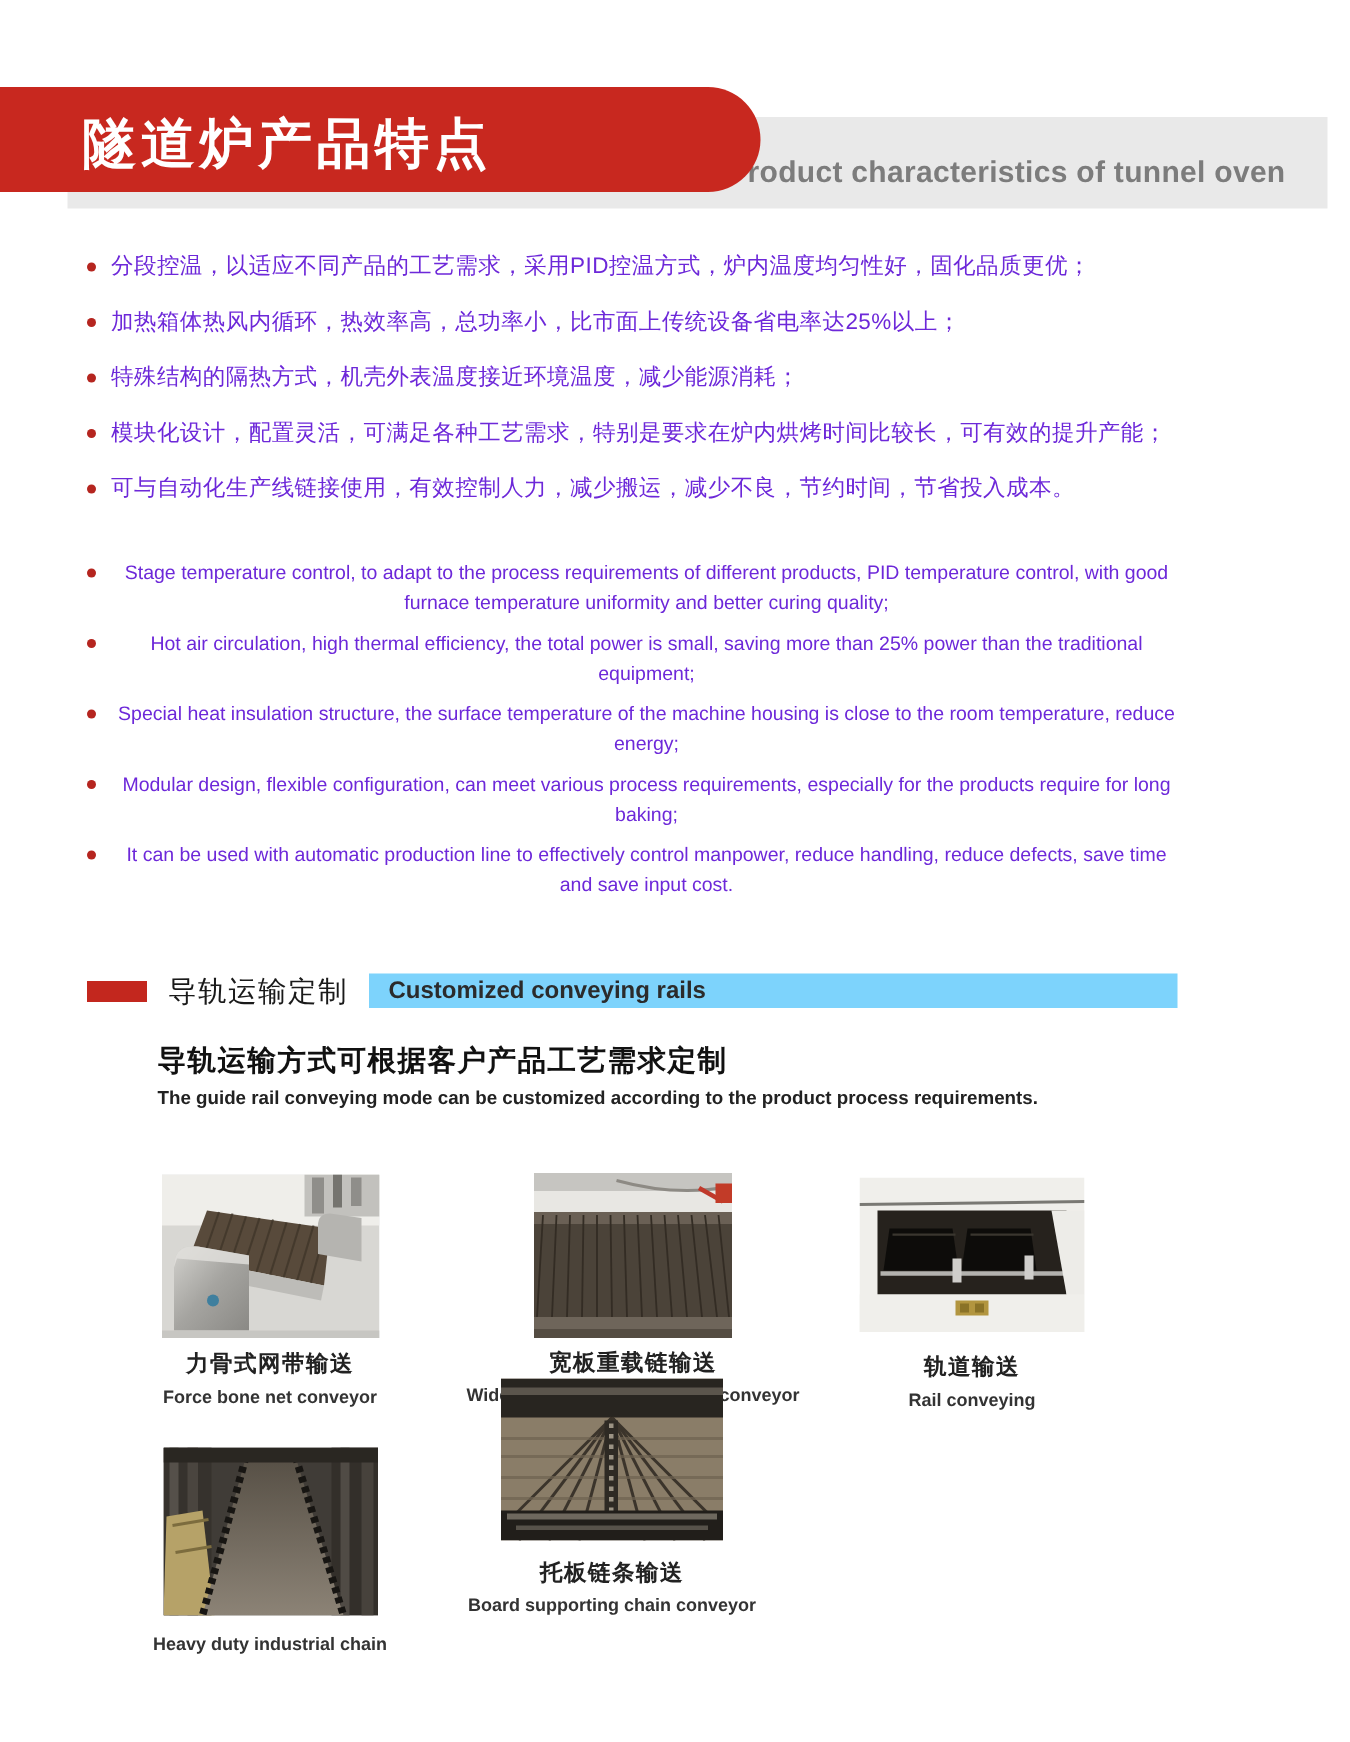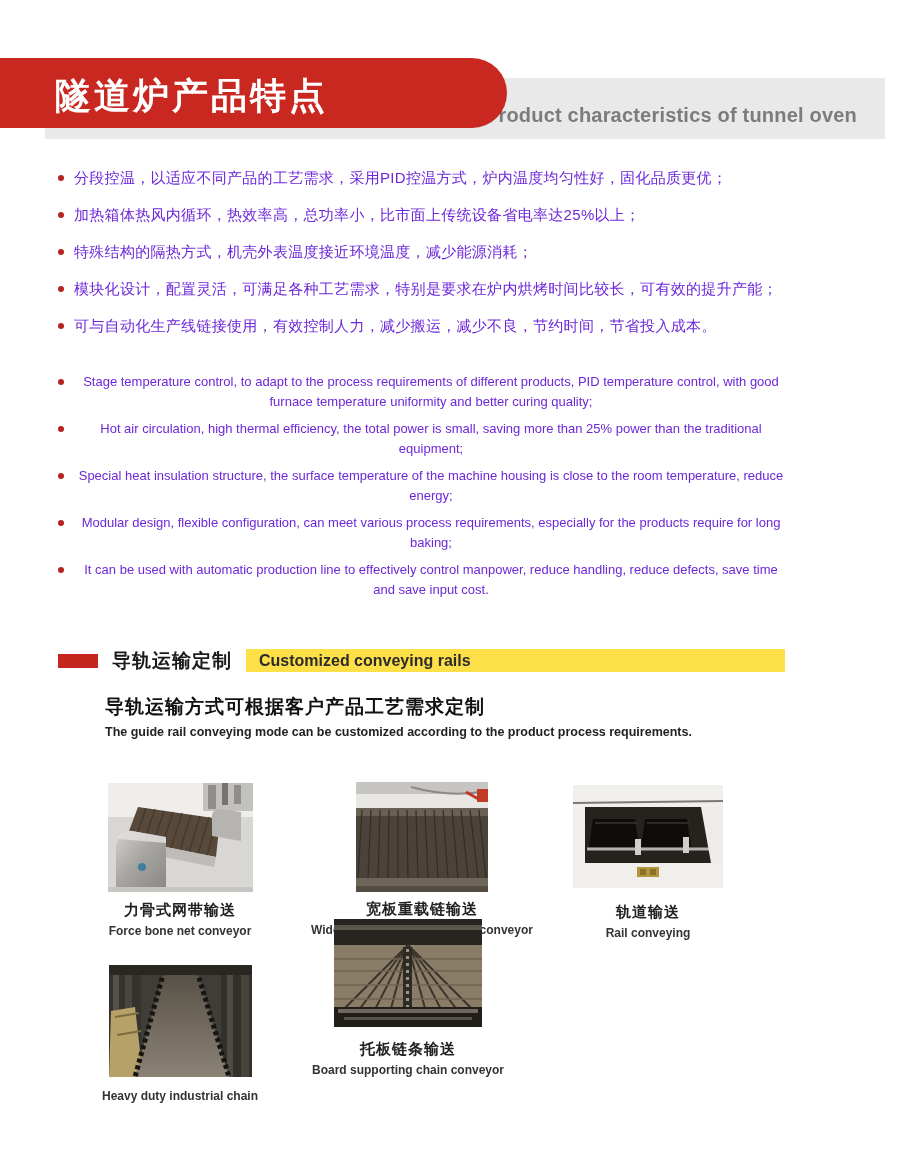--- a/index.html
+++ b/index.html
@@ -25,22 +25,22 @@
   ul.feat li{display:flex;align-items:flex-start;}
   .dot{flex:0 0 auto;width:6px;height:6px;border-radius:50%;background:#b5251f;margin:8px 10px 0 0;}
   .feat-zh{left:58px;top:167px;width:780px;}
   .feat-zh li{margin-bottom:16px;font-size:15px;line-height:21px;color:#6d28d9;letter-spacing:.3px;}
   .feat-en{left:58px;top:372px;width:730px;}
   .feat-en li{margin-bottom:7px;font-size:13px;line-height:20px;color:#6d28d9;text-align:center;}
   .feat-en .dot{margin-top:7px;}
   
   .sec-hdr{position:absolute;left:58px;top:649px;width:727px;height:23px;display:flex;align-items:center;}
   .sec-sq{width:40px;height:14px;background:#c3271e;margin-right:14px;}
-  .sec-zh{font-size:19px;font-weight:bold;color:#1a1a1a;letter-spacing:1px;margin-right:14px;white-space:nowrap;}
-  .sec-bar{flex:1;height:23px;background:#fde047;display:flex;align-items:center;box-sizing:border-box;padding-left:13px;}
+  .sec-zh{font-size:19px;font-weight:normal;color:#1a1a1a;letter-spacing:1px;margin-right:14px;white-space:nowrap;}
+  .sec-bar{flex:1;height:23px;background:#7dd3fc;display:flex;align-items:center;box-sizing:border-box;padding-left:13px;}
   .sec-en{font-size:16px;font-weight:bold;color:#2b2b2b;}
   .sec-sub{position:absolute;left:105px;top:694px;width:700px;}
   .sub-zh{font-size:19px;font-weight:bold;color:#111;letter-spacing:1px;margin:0 0 5px 0;}
   .sub-en{font-size:12.5px;font-weight:bold;color:#222;margin:0;}
   
   .card{position:absolute;width:250px;margin:0;text-align:center;}
   .photo-wrap{display:flex;justify-content:center;align-items:flex-start;}
   .row1 .photo-wrap{height:117px;}
   .row2 .photo-wrap{height:120px;}
   .cap-zh{font-size:15px;font-weight:bold;color:#222;line-height:20px;letter-spacing:1px;}

